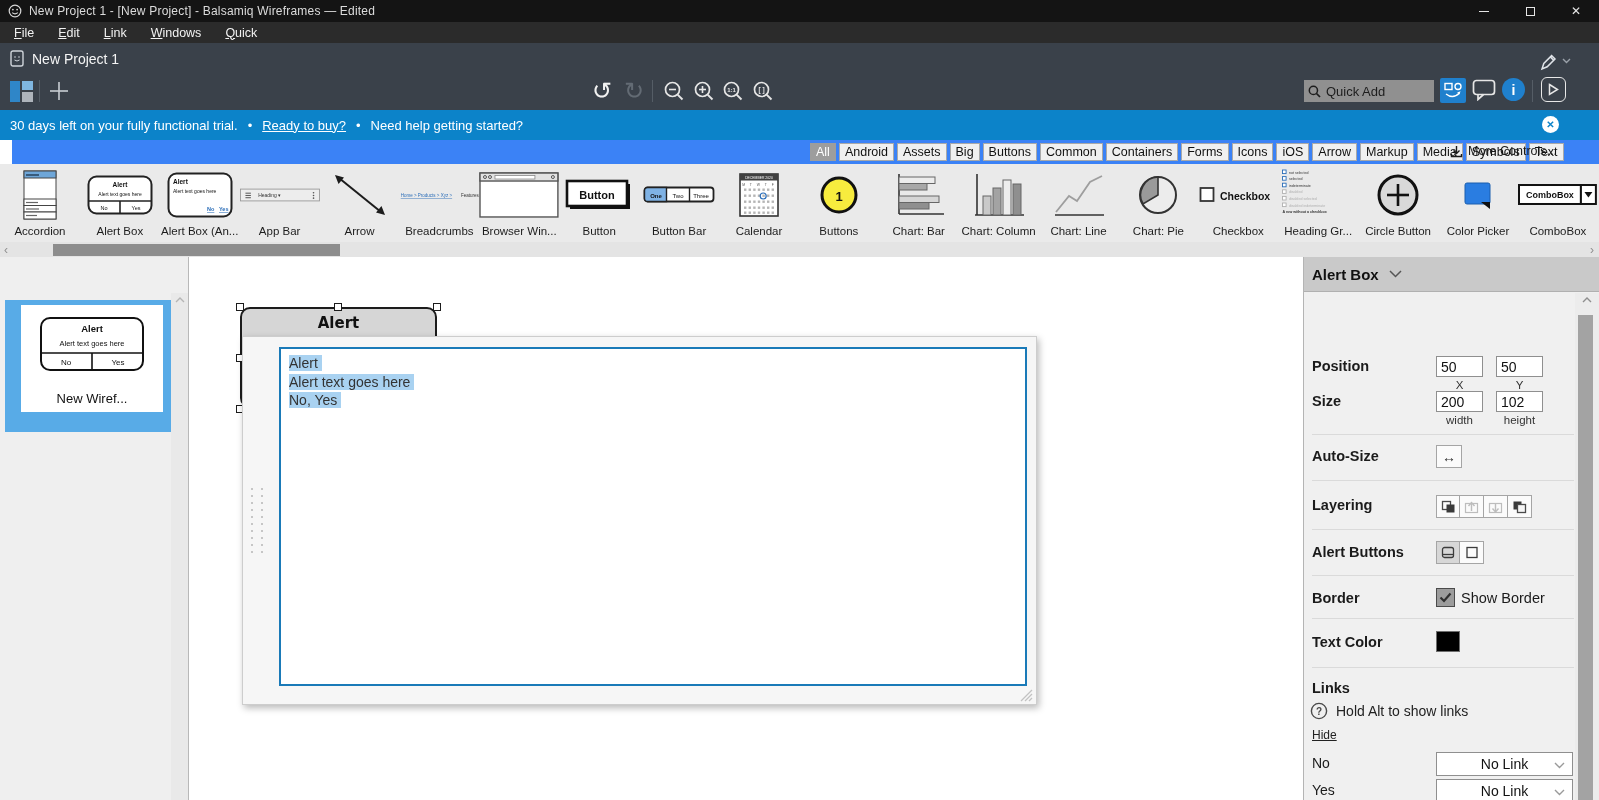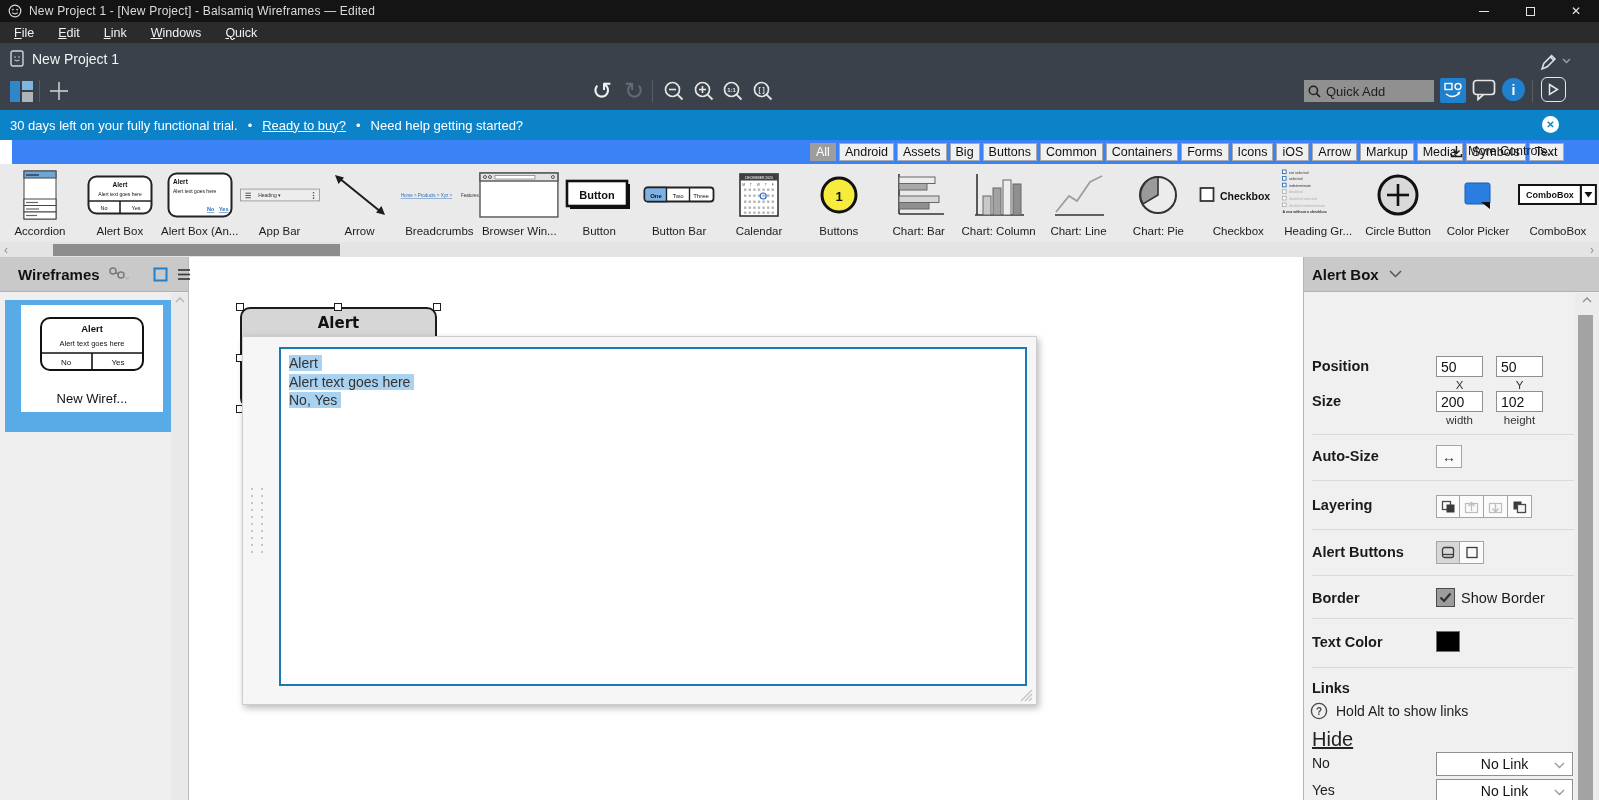--- a/index.html
+++ b/index.html
@@ -98,21 +98,21 @@
   .divider{position:absolute;left:8px;width:262px;height:1px;background:#dadada;}
   .sqbtn{position:absolute;height:23px;background:#fbfbfb;border:1px solid #a5a5a5;display:flex;align-items:center;justify-content:center;cursor:pointer;}
   .btngroup{position:absolute;display:flex;}
   .btngroup .gbtn{width:24px;height:23px;background:#fbfbfb;border:1px solid #a5a5a5;border-left-width:0;display:flex;align-items:center;justify-content:center;cursor:pointer;}
   .btngroup .gbtn:first-child{border-left-width:1px;}
   .btngroup .gbtn.active{background:#d7d7d7;}
   .chk{position:absolute;width:19px;height:19px;background:#9c9c9c;border:1px solid #4a4a4a;display:flex;align-items:center;justify-content:center;cursor:pointer;}
   .chklbl{position:absolute;font-size:14.5px;color:#1b1b1b;}
   .swatch{position:absolute;width:24px;height:21px;background:#000;border:1px solid #6e6e6e;cursor:pointer;}
   .hintrow{position:absolute;display:flex;align-items:center;gap:8px;font-size:14px;color:#222;}
-  .hide-link{position:absolute;font-size:20px;color:#222;text-decoration:underline;cursor:pointer;}
+  .hide-link{position:absolute;font-size:12px;color:#222;text-decoration:underline;cursor:pointer;}
   .linksel{position:absolute;left:132px;width:137px;height:24px;background:#fff;border:1px solid #8f8f8f;display:flex;align-items:center;justify-content:center;font-size:14px;color:#111;cursor:pointer;}
   .linksel svg{position:absolute;right:7px;top:9px;}
   .lrow-label{position:absolute;left:8px;font-size:14px;color:#1b1b1b;}
   .insp-scroll{position:absolute;left:1575px;top:293px;width:24px;height:507px;background:#ececec;}
   .insp-thumb{position:absolute;left:3px;top:22px;width:15px;height:485px;background:#a3a3a3;}
   .chev-up{margin:4px auto 0;}
 </style>
 </head>
 <body>
 
@@ -566,39 +566,20 @@
         <div class="pal-lb">ComboBox</div>
       </div>
     </div>
   <div class="abs palscroll">
     <div class="scrollarrow" style="left:4px">‹</div>
     <div class="palthumb"></div>
     <div class="scrollarrow" style="right:5px">›</div>
   </div>
 
   <div class="abs sidebar">
-    <div class="panelheader">
-      <span class="sb-title">Wireframes</span>
-      <span class="sb-hicons">
-        <svg width="22" height="16" viewBox="0 0 22 16">
-            <circle cx="5" cy="5" r="3" fill="none" stroke="#7a7a7a" stroke-width="1.5"></circle>
-            <circle cx="13" cy="9" r="3" fill="none" stroke="#7a7a7a" stroke-width="1.5"></circle>
-            <line x1="7.5" y1="6.5" x2="10.5" y2="8" stroke="#7a7a7a" stroke-width="1.5"></line>
-            <polyline points="17,11 19,13 21,11" fill="none" stroke="#b5b5b5" stroke-width="1.3"></polyline>
-          </svg>
-        <svg width="15" height="15" viewBox="0 0 15 15" style="margin-left:14px">
-            <rect x="1.5" y="1.5" width="12" height="12" fill="none" stroke="#1f80cd" stroke-width="2"></rect>
-          </svg>
-        <svg width="17" height="13" viewBox="0 0 17 13">
-            <line x1="1" y1="2" x2="16" y2="2" stroke="#3c3c3c" stroke-width="1.7"></line>
-            <line x1="1" y1="6.5" x2="16" y2="6.5" stroke="#3c3c3c" stroke-width="1.7"></line>
-            <line x1="1" y1="11" x2="16" y2="11" stroke="#3c3c3c" stroke-width="1.7"></line>
-          </svg>
-      </span>
-    </div>
     <div class="sb-scroll">
       <svg class="chev-up" width="10" height="6" viewBox="0 0 10 6">
           <polyline points="1,5 5,1 9,5" fill="none" stroke="#b5b5b5" stroke-width="1.4"></polyline>
         </svg>
     </div>
     <div class="thumbcell">
       <div class="thumbcard">
         <svg width="142" height="107" viewBox="0 0 142 107">
           <rect x="20" y="13" width="102" height="52" rx="9" fill="#fff" stroke="#111" stroke-width="2"></rect>
           <text id="tc-title" x="71" y="27" font-size="9.5" font-weight="bold" text-anchor="middle" fill="#111" font-family="DejaVu Sans, sans-serif">Alert</text>

